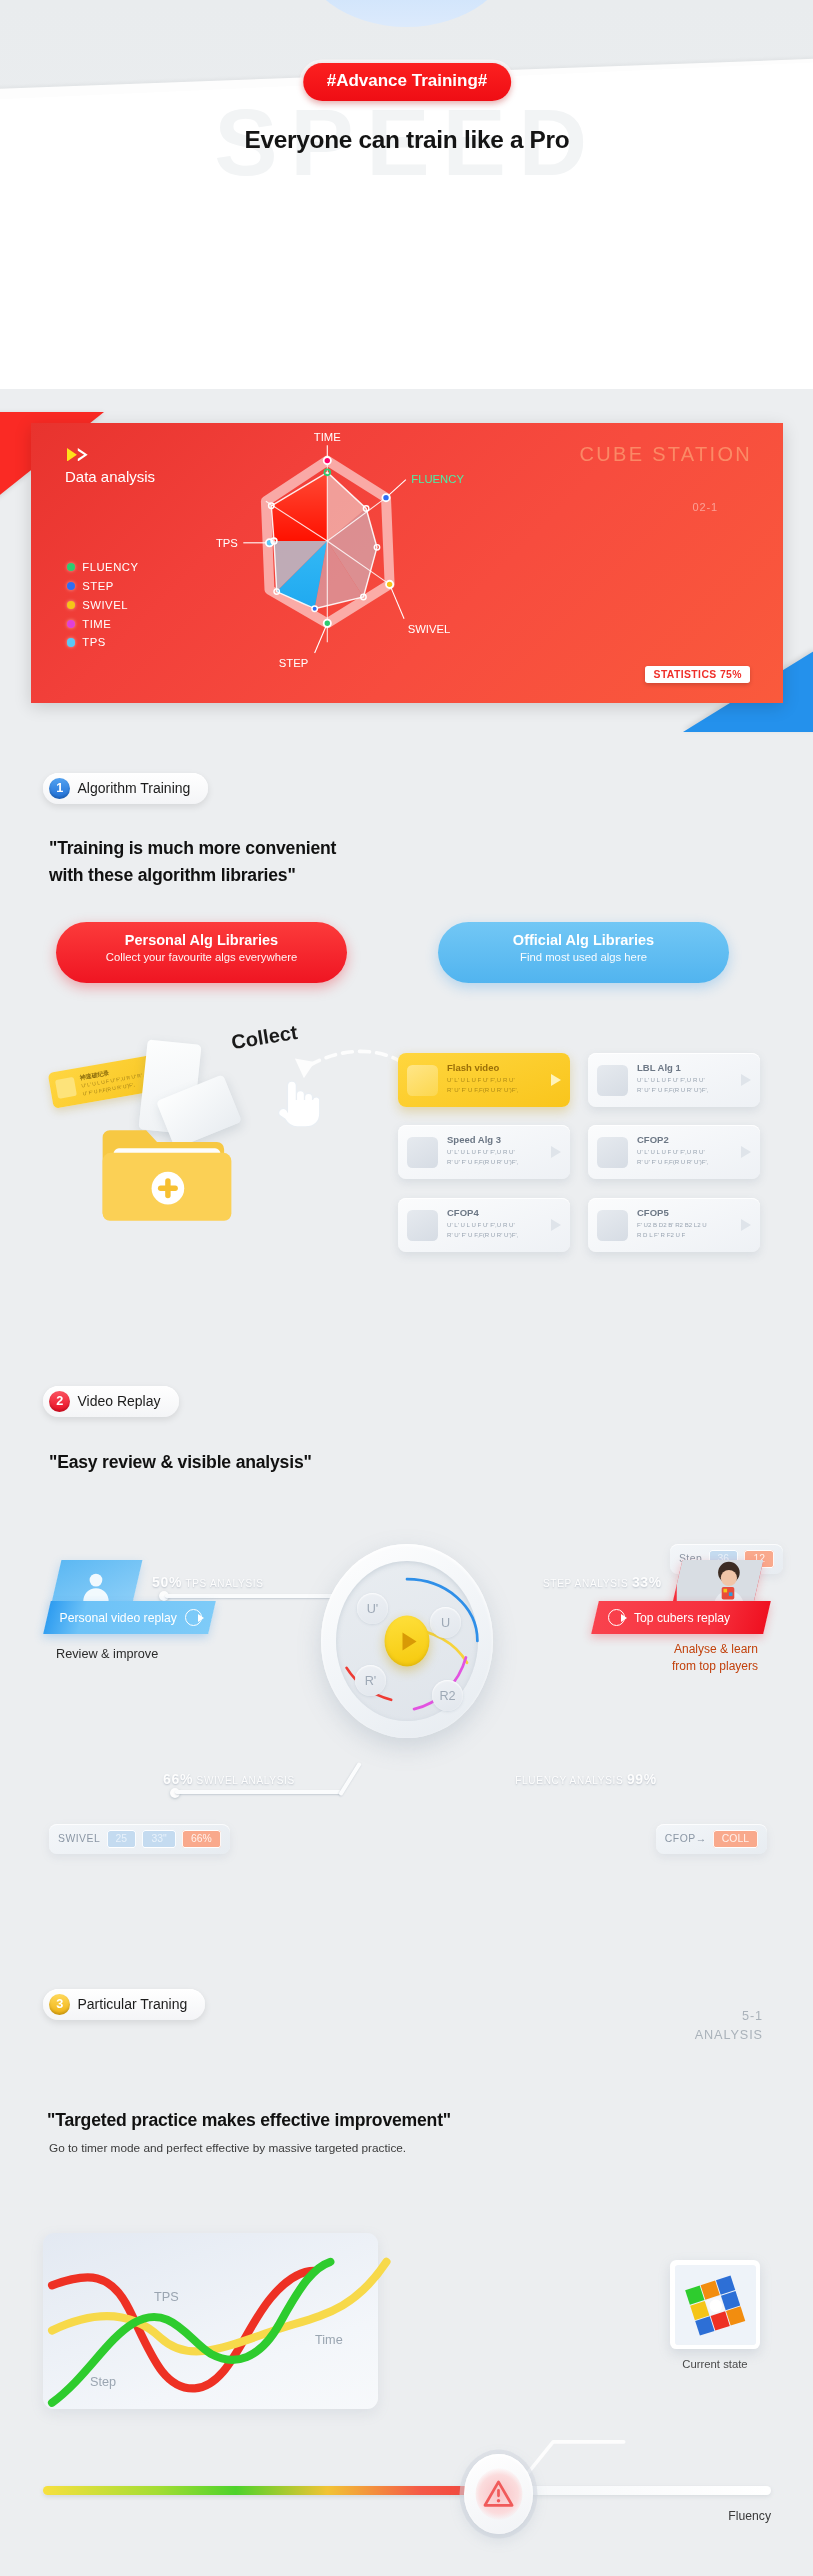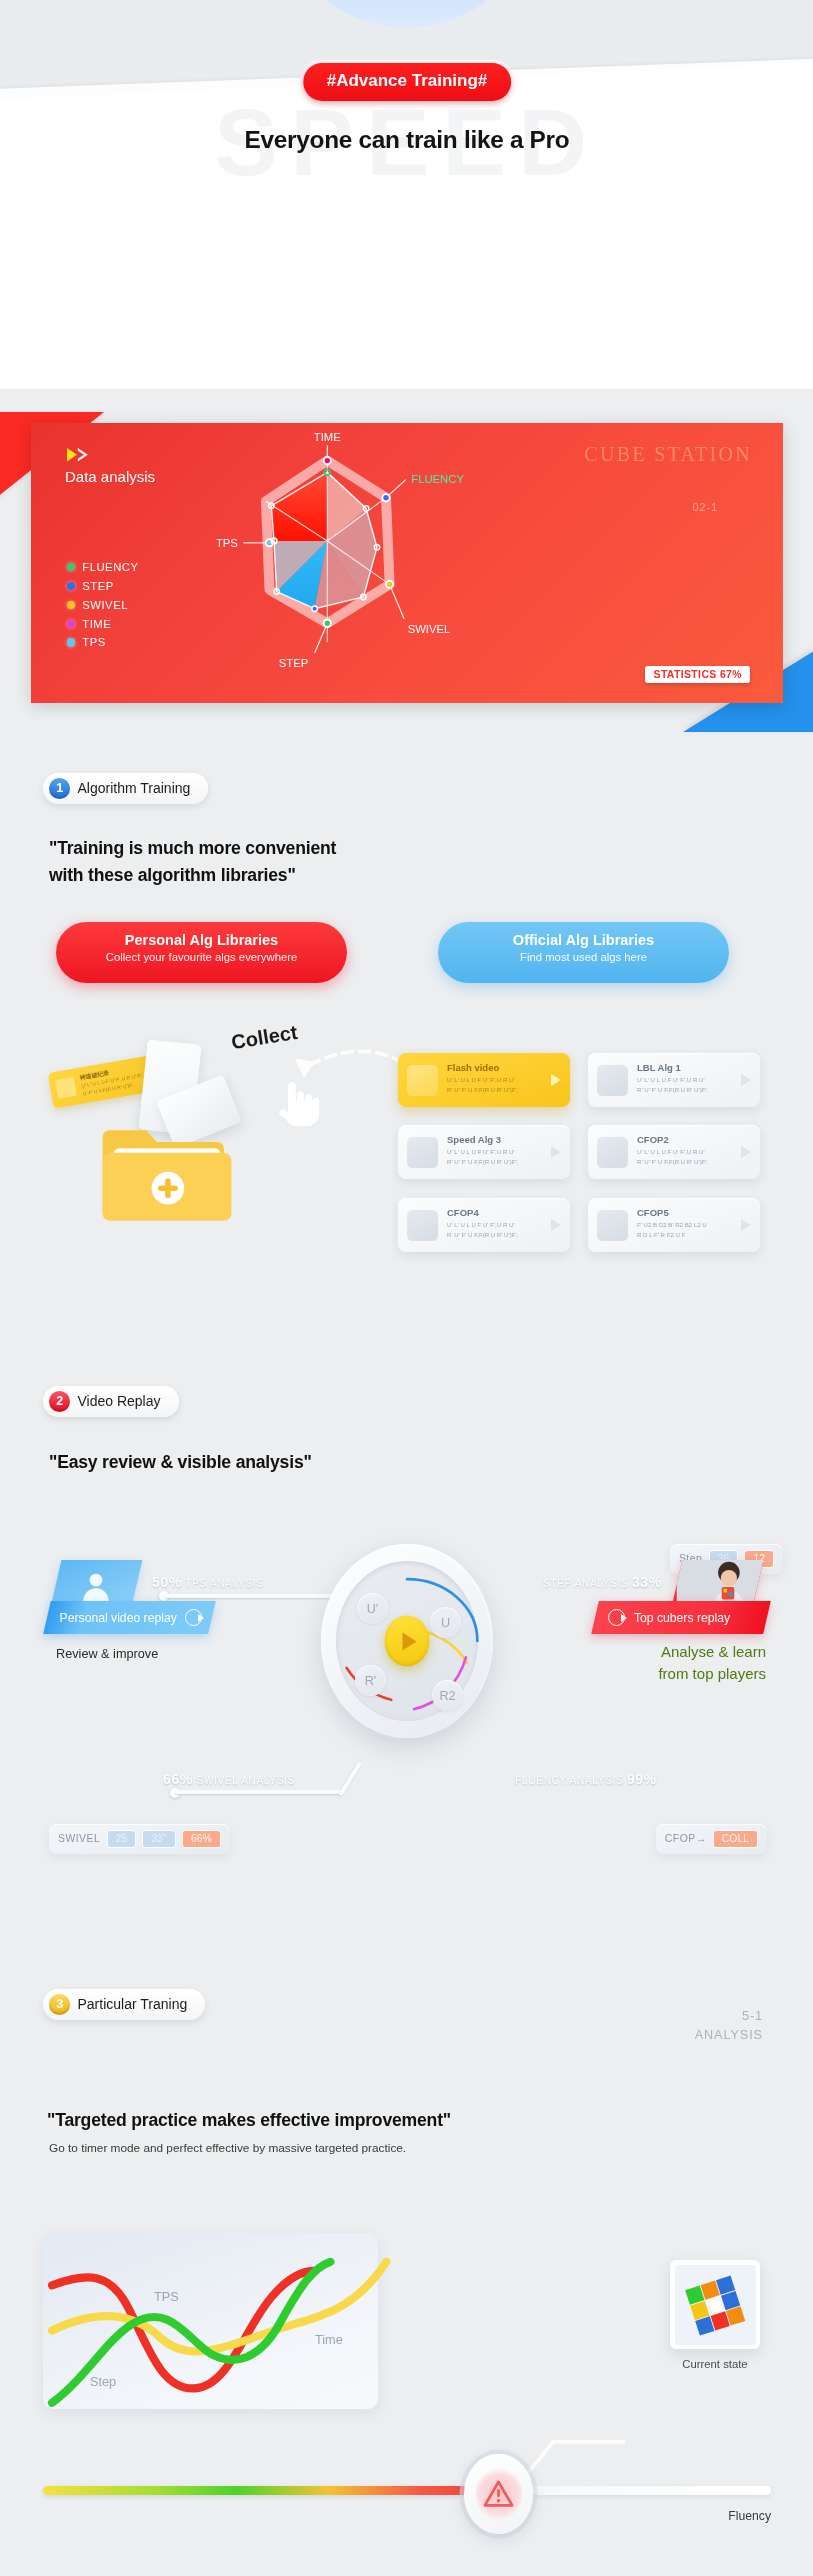--- a/index.html
+++ b/index.html
@@ -69,21 +69,21 @@
   }
   #radar-card {
     position:absolute; left:31px; top:16.3px; width:752px; height:280px;
     background:linear-gradient(135deg,#e8332e 0%,#f2403a 30%,#f74c3e 60%,#fa5a3c 100%);
     box-shadow:0 3.6px 16.3px rgba(0,0,0,.16);
   }
   #radar-card .chev { position:absolute; left:36px; top:24.4px; }
   #radar-title { position:absolute; left:34px; top:45px; color:#fff; font-size:15px; }
   #cube-station {
     position:absolute; right:31px; top:20px; font-size:20px; letter-spacing:2.3px;
-    color:rgba(255,210,150,.45); font-weight:300;font-family:Liberation Serif, serif;
+    color:rgba(255,210,150,.45); font-weight:300;
   }
   #radar-code { position:absolute; right:65px; top:78px; font-size:11px; letter-spacing:0.9px; color:rgba(255,255,255,.45); }
   #legend { position:absolute; left:36px; top:138px; }
   #legend .li { display:flex; align-items:center; margin-bottom:6.8px; }
   #legend .dot { width:8.1px; height:8.1px; border-radius:50%; margin-right:7.2px; box-shadow:0 0 3.6px rgba(255,255,255,.5); }
   #legend .lbl { color:#fff; font-size:11.3px; letter-spacing:0.5px; }
   #radar-svg { position:absolute; left:118px; top:5.4px; }
   #donut-wrap { position:absolute; right:36px; top:113px; width:109px; height:109px; }
   #donut-val { position:absolute; left:0; right:0; top:42px; text-align:center; color:#fff; font-size:13.6px; font-weight:bold; text-shadow:0 0.9px 1.8px rgba(0,0,0,.2); }
   #stats-badge {
@@ -248,21 +248,21 @@
     background:linear-gradient(150deg,#5cb8f3,#8fd0f8); transform:skewX(-13deg);
     box-shadow:0 3.6px 9px rgba(60,150,230,.25);
   }
   #avatar-card .av { position:absolute; left:50%; top:11px; transform:translateX(-50%) skewX(13deg); }
   #photo-card {
     position:absolute; right:56px; top:181px; width:81px; height:47px;
     background:linear-gradient(150deg,#f9434e,#ef1020); transform:skewX(-13deg);
     box-shadow:0 3.6px 9px rgba(235,40,55,.25); overflow:hidden;
   }
   #cap-left { position:absolute; left:56px; top:268px; font-size:12.7px; color:#2b2b2b; }
-  #cap-right { position:absolute; right:48px; top:262px; font-size:15px; color:#4d7c0f; text-align:right; line-height:1.45; }
+  #cap-right { position:absolute; right:56px; top:262px; font-size:12px; color:#c2410c; text-align:right; line-height:1.45; }
 
   
   #sec3 { position:absolute; left:0; top:1980px; width:814px; height:596px; }
   #sec3-pill { position:absolute; left:43px; top:9px; }
   #sec3-code { position:absolute; right:51px; top:27px; text-align:right; font-size:12.7px; color:#aab2ba; line-height:1.5; letter-spacing:0.9px; }
   #sec3-q { position:absolute; left:47px; top:128px; }
   #sec3-sub { position:absolute; left:49px; top:161px; }
 
   #line-card {
     position:absolute; left:43px; top:253px; width:335px; height:176px; border-radius:11px;
@@ -410,21 +410,21 @@
       <circle cx="135" cy="85" r="3" fill="none" stroke="#fff" stroke-width="1.6"></circle>
 
       <text x="197" y="13" fill="#ffffff" font-size="12.5" font-family="Liberation Sans, sans-serif" text-anchor="middle">TIME</text>
       <text x="290" y="60" fill="#49f0a8" font-size="12.5" font-family="Liberation Sans, sans-serif">FLUENCY</text>
       <text x="286" y="226" fill="#ffffff" font-size="12.5" font-family="Liberation Sans, sans-serif">SWIVEL</text>
       <text x="176" y="263" fill="#ffffff" font-size="12.5" font-family="Liberation Sans, sans-serif" text-anchor="end">STEP</text>
       <text x="98" y="131" fill="#ffffff" font-size="12.5" font-family="Liberation Sans, sans-serif" text-anchor="end">TPS</text>
     </svg>
 
 
-    <div id="stats-badge">STATISTICS 67%</div>
+    <div id="stats-badge">STATISTICS 75%</div>
   </div>
 </div>
 
 <div id="sec1">
   <div id="sec1-pill" class="sec-pill">
     <span class="num" style="background:linear-gradient(180deg,#53a2f0,#1f6fd6)">1</span>
     <span class="txt">Algorithm Training</span>
   </div>
   <div id="sec1-q1" class="quote-big">"Training is much more convenient</div>
   <div id="sec1-q2" class="quote-big">with these algorithm libraries"</div>

